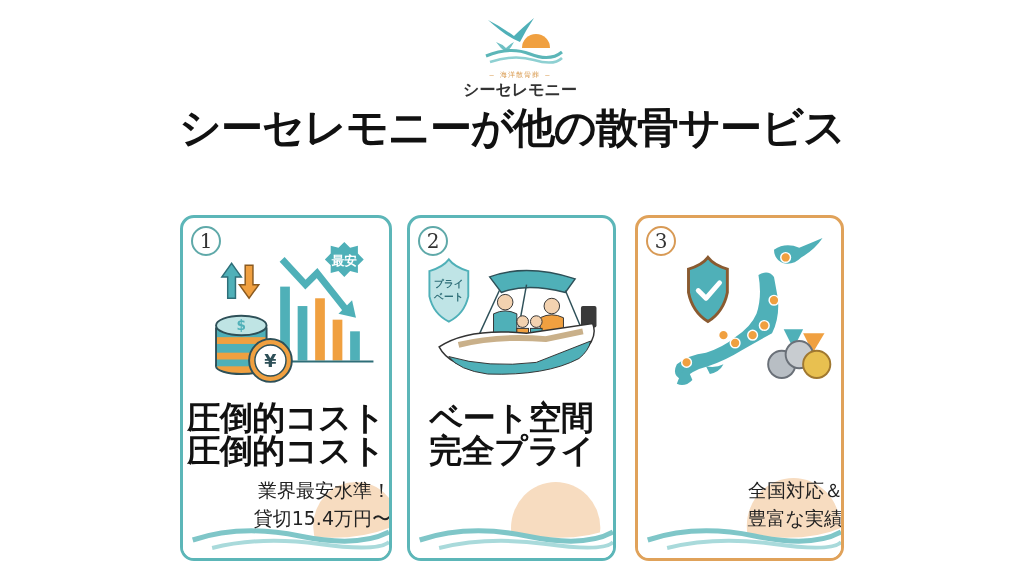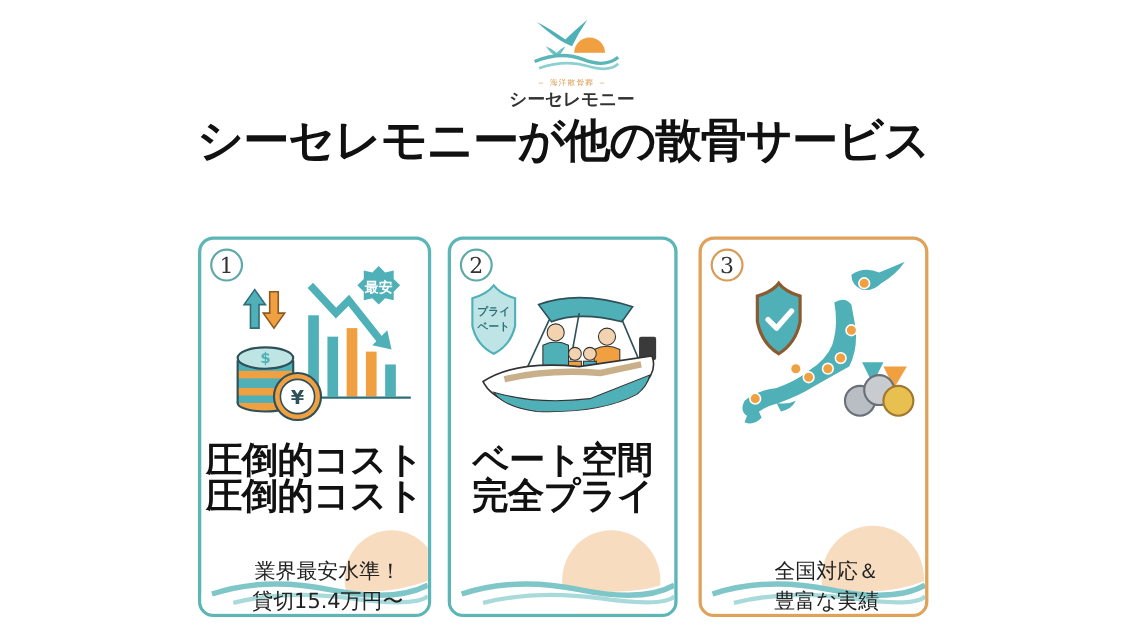--- a/index.html
+++ b/index.html
@@ -33,22 +33,22 @@
     box-sizing:border-box; border:2px solid #5fa9a9; background:#fff;
     font-family:"DejaVu Serif", serif; font-size:20px; line-height:26px; text-align:center; color:#333;
   }
   .card.orange .num { border-color:#d89a55; }
   .illus { position:absolute; left:0; top:0; width:100%; height:180px; }
   .title {
     position:absolute; left:0; width:100%; top:183px; text-align:center;
     font-weight:bold; font-size:33px; line-height:33px; color:#111; letter-spacing:-0.5px;
   }
   .sub {
-    position:absolute; left:12px; width:100%; top:258px; text-align:center; z-index:2;
-    font-size:19px; line-height:28px; color:#222;margin-top:29px;
+    position:absolute; left:2px; width:100%; top:258px; text-align:right; z-index:2;
+    font-size:19px; line-height:28px; color:#222;
   }
   .deco { position:absolute; left:0; bottom:0; width:100%; height:110px; z-index:1; }
 </style>
 </head>
 <body>
 
 <div class="logo">
   <svg width="100" height="62" viewBox="0 0 100 62">
     <circle cx="66" cy="40" r="14" fill="#f0a040"></circle>
     <rect x="40" y="40" width="50" height="22" fill="#fff"></rect>

